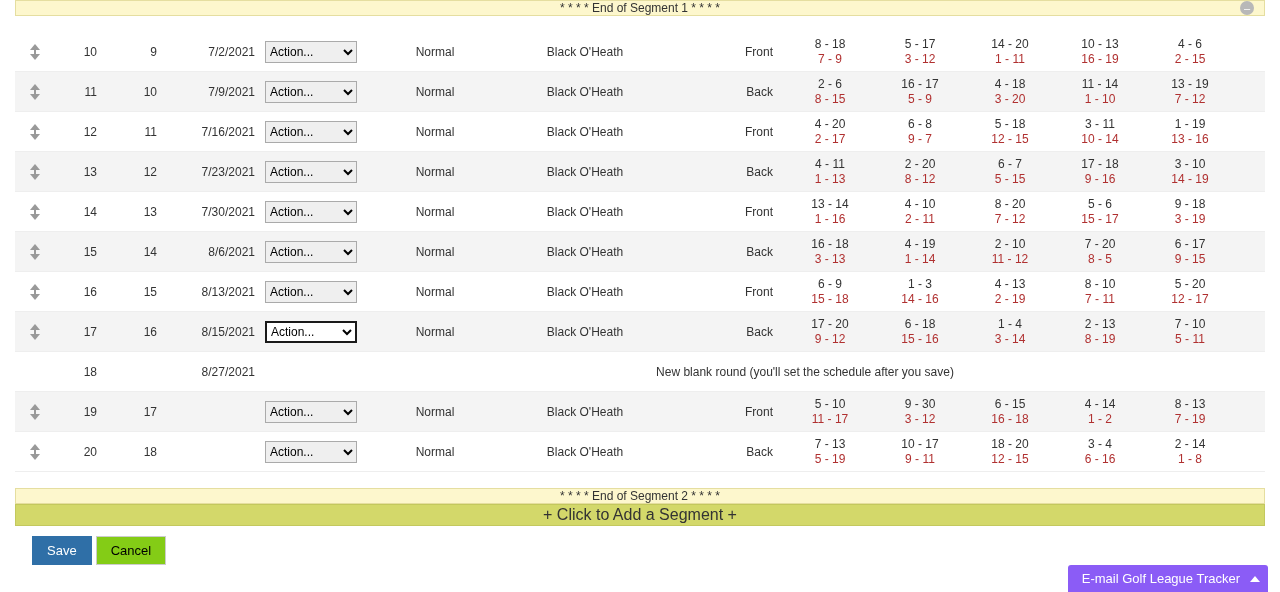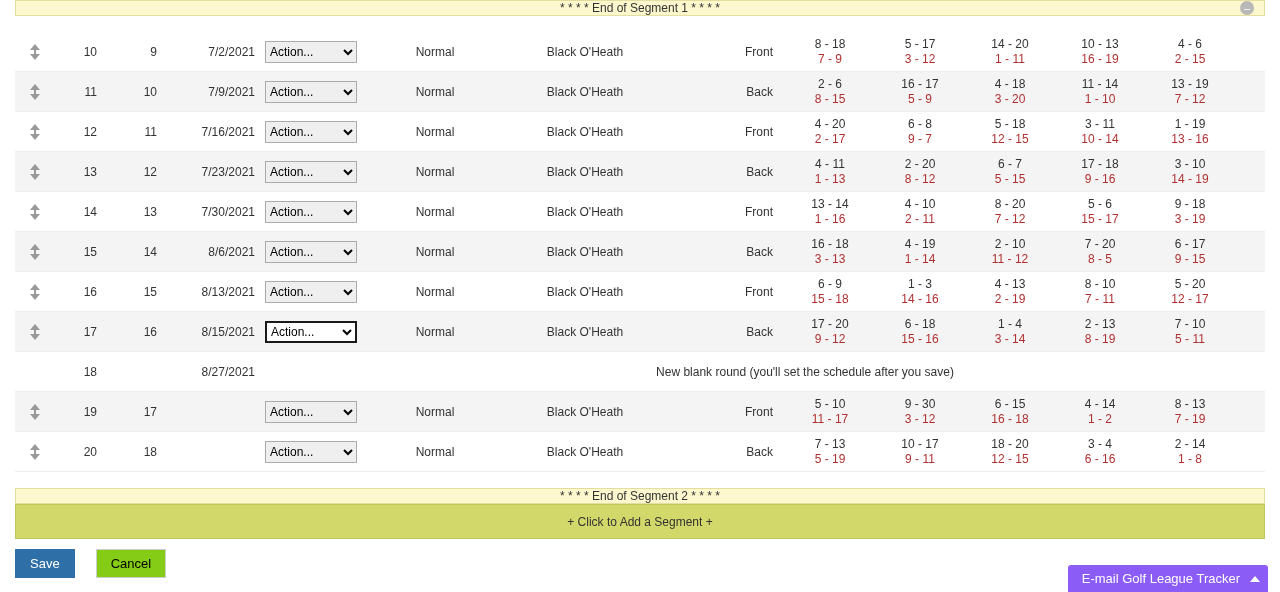--- a/index.html
+++ b/index.html
@@ -78,27 +78,27 @@
   .pair-cell .l2 { color: #b03030; }
   .blank-msg {
     grid-column: 5 / span 9;
     text-align: center;
     color: #333;
   }
   .add-segment {
     margin: 0 15px;
     background: #d3d86a;
     border: 1px solid #c3c85e;
-    height: 35px;
+    height: 22px;
     display:flex; align-items:center; justify-content:center;
-    font-size: 12px; color:#333;
+    font-size: 16px; color:#333;
     cursor: pointer;
     position: relative;
   }
-  .button-bar { margin: 10px 15px; display:flex; gap:21px; }
+  .button-bar { margin: 10px 32px; display:flex; gap:4px; }
   .btn {
     padding: 6px 14px; font-size: 13px;
     border: 1px solid #ccc; background:#84cc16; cursor:pointer;
   }
   .btn.primary {
     background:#2f6fa7; color:#fff; border-color:#2f6fa7;
   }
   .email-tracker {
     position: fixed;
     right: 12px; bottom: 0;

